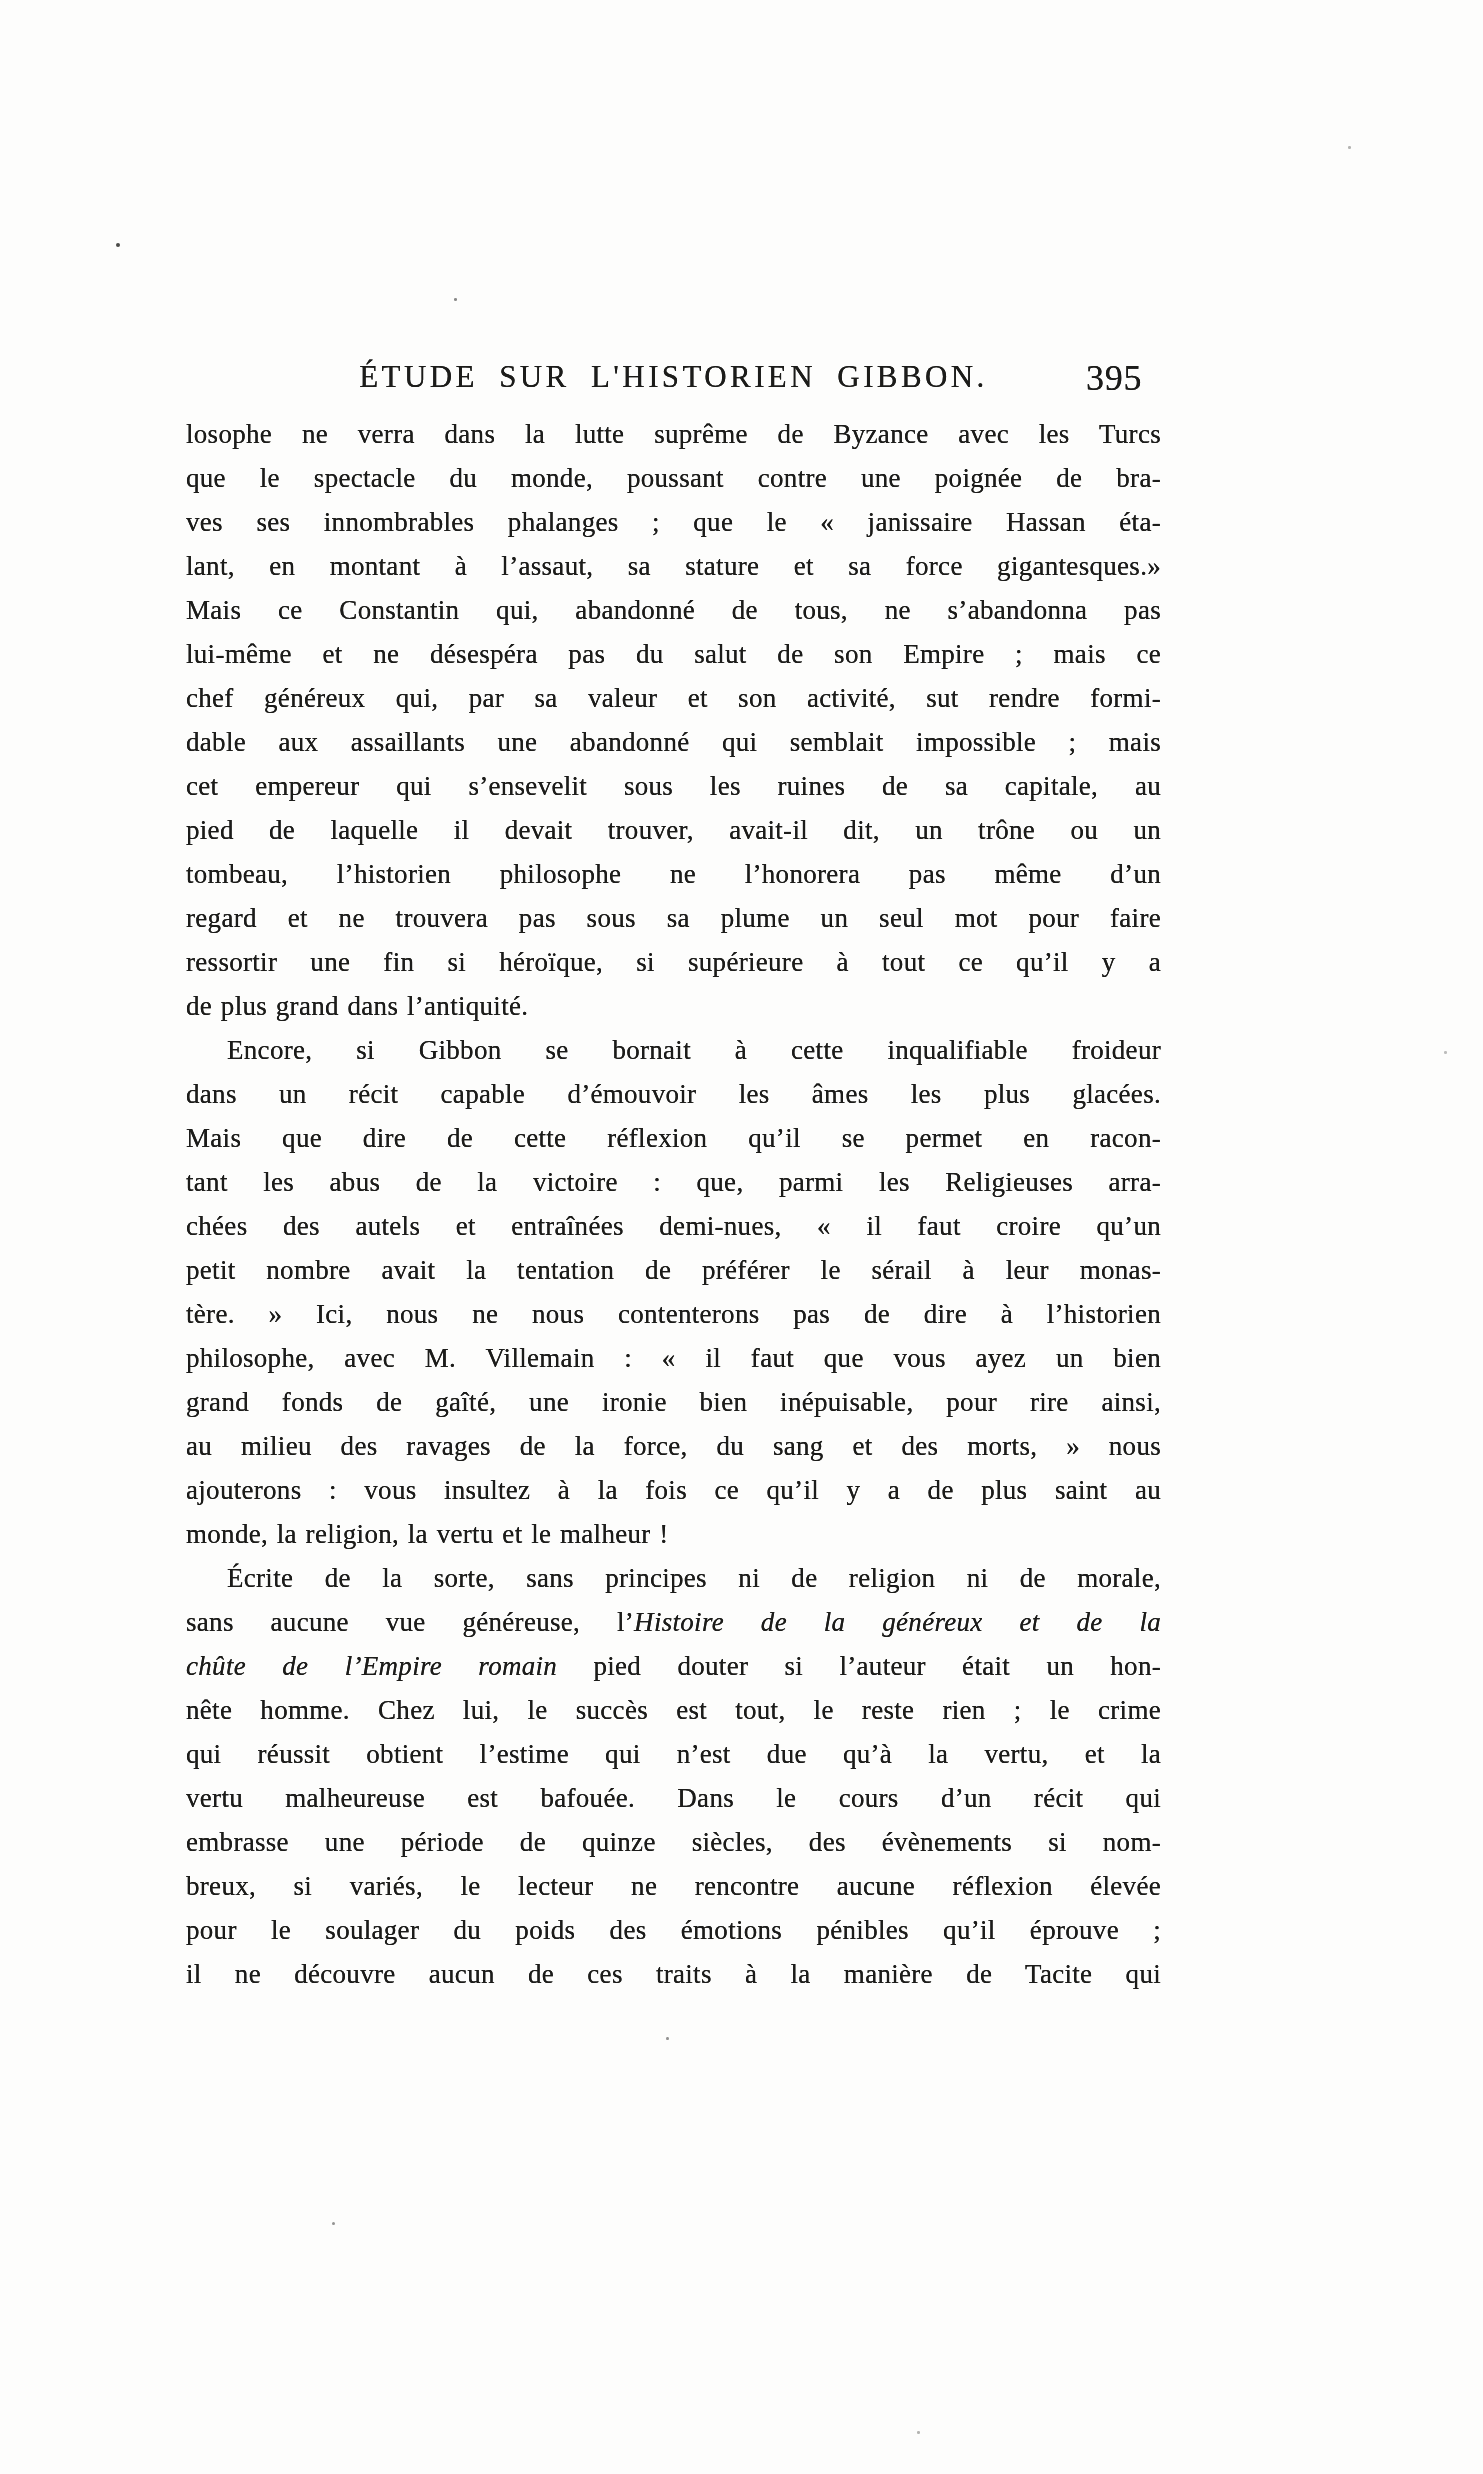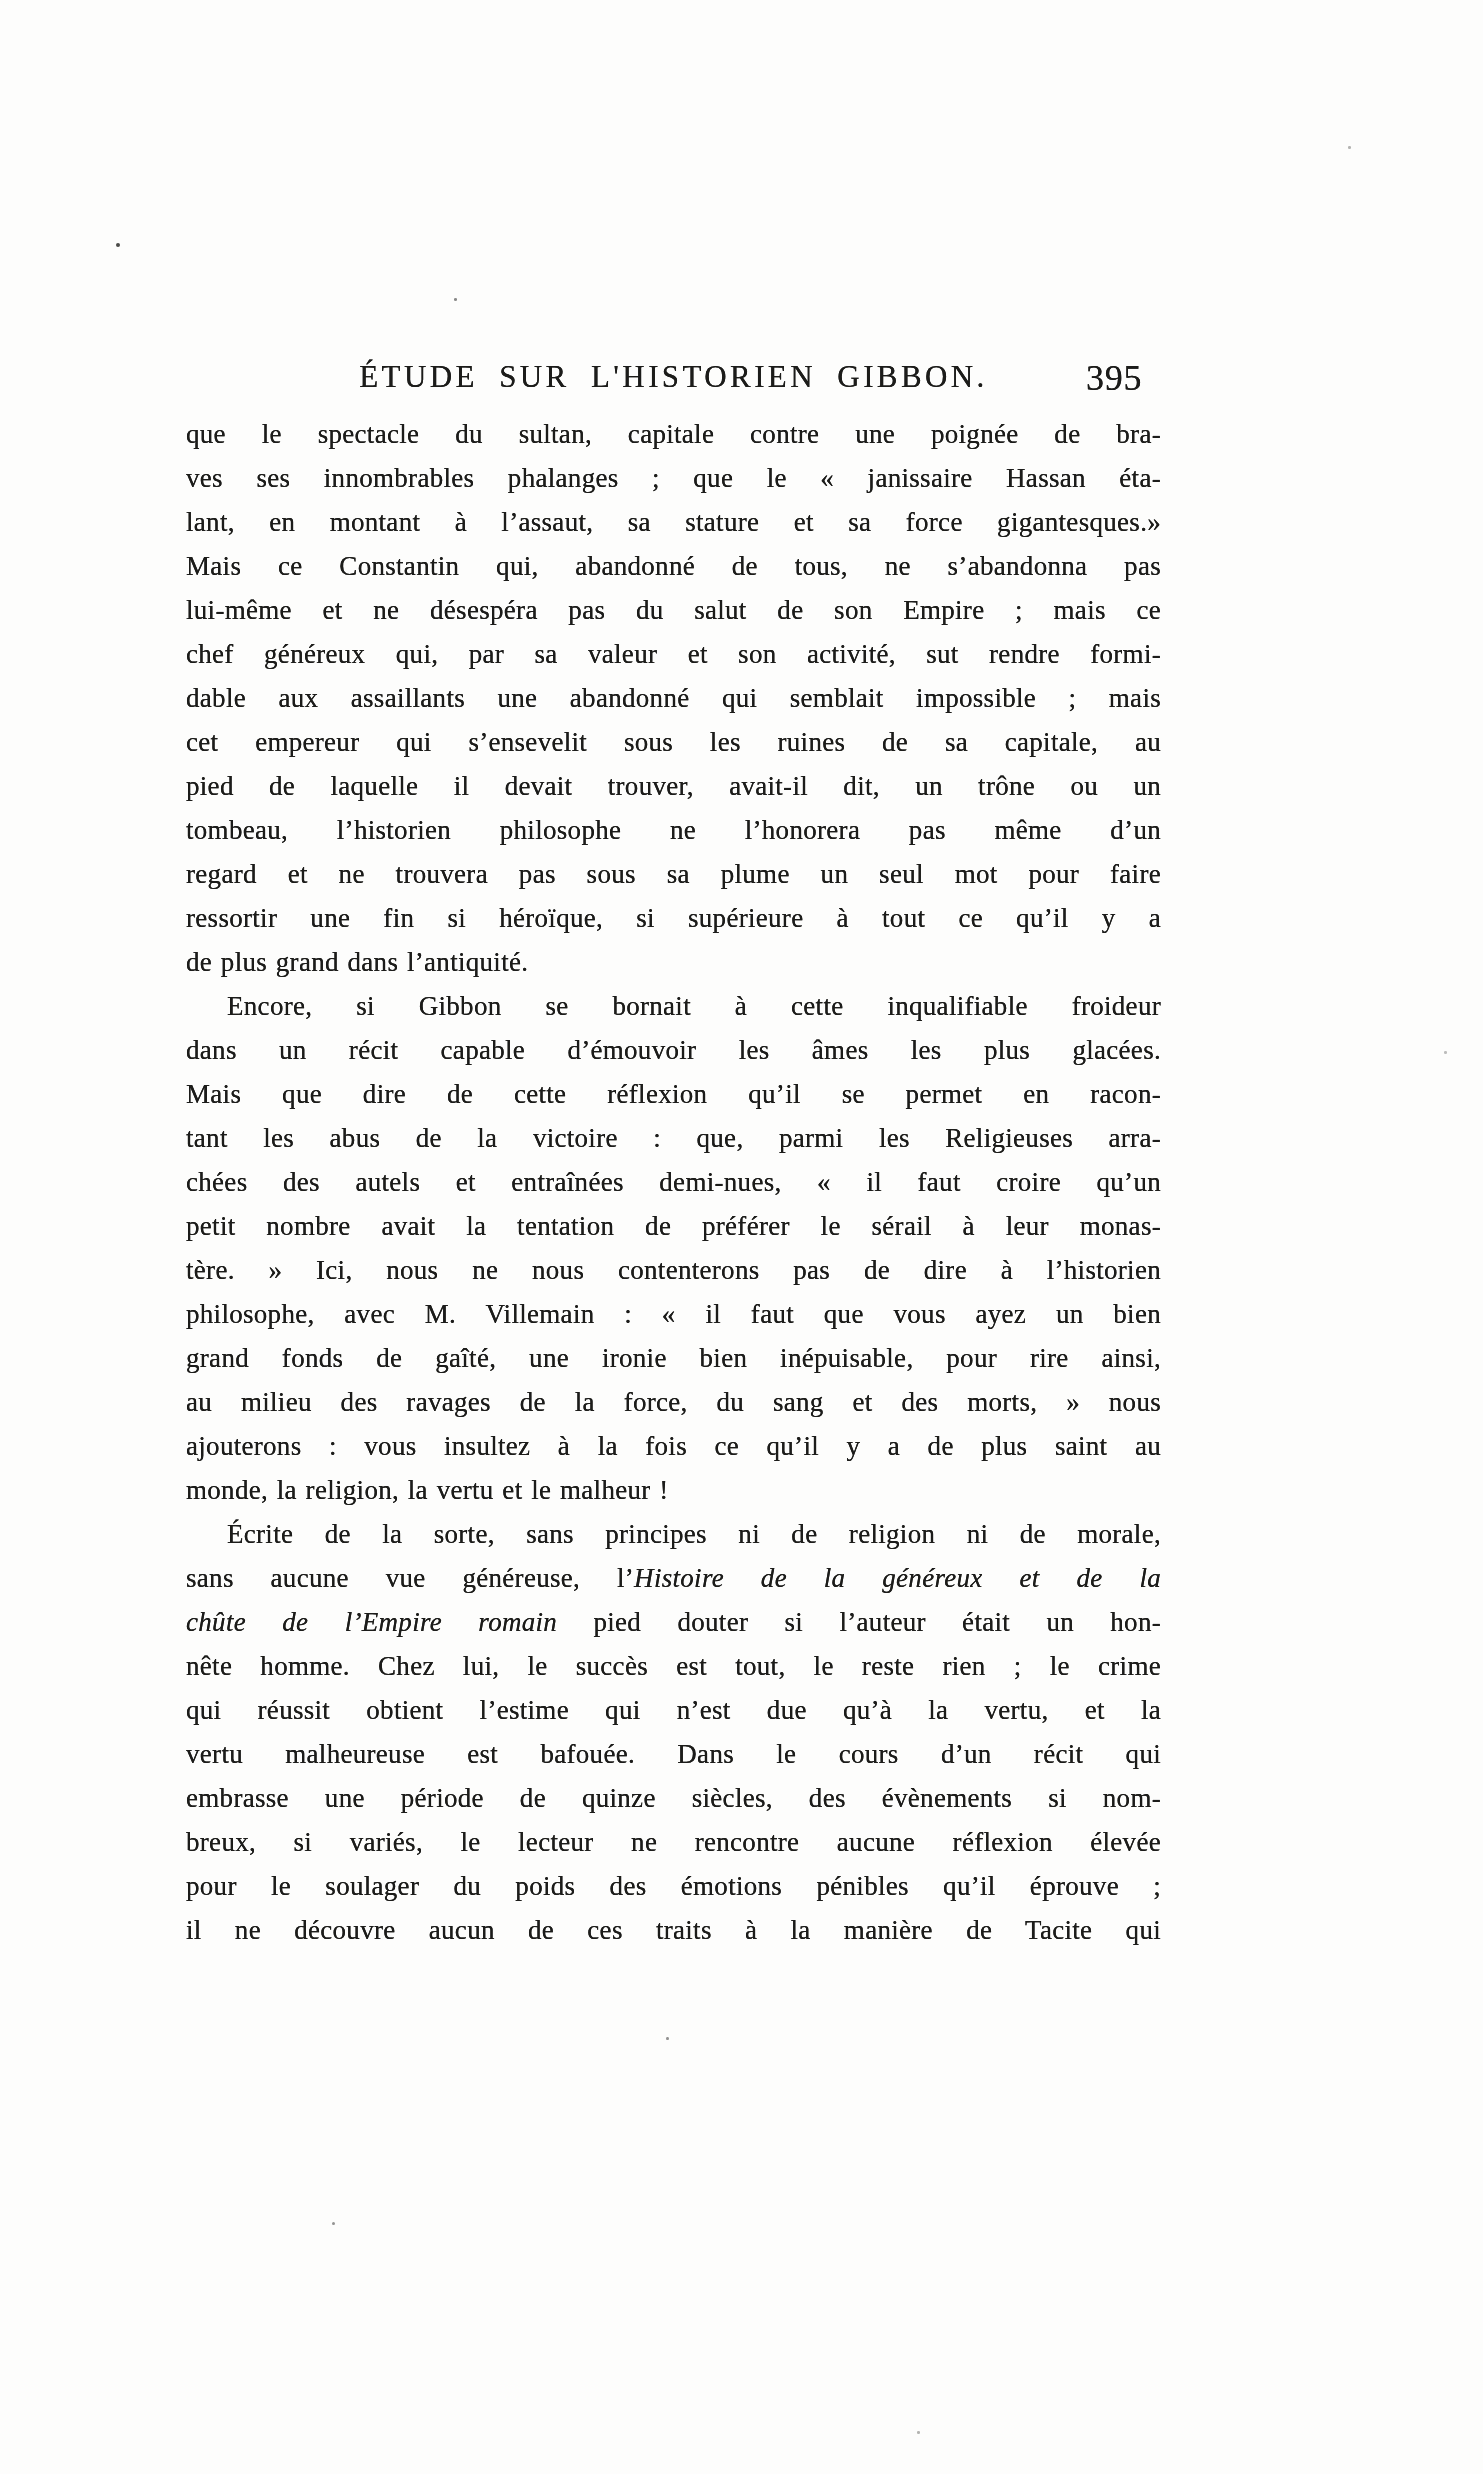--- a/index.html
+++ b/index.html
@@ -73,21 +73,22 @@
 
 <div class="page">
 
   <div class="running-header">
     <span class="header-title">ÉTUDE SUR L'HISTORIEN GIBBON.</span>
     <span class="page-number">395</span>
   </div>
 
   <div class="page-body">
       <div class="paragraph">
-        <div class="line"><span>que le spectacle du sultan, capitale contre une poignée de bra-</span></div>
+        <div class="line"><span>losophe ne verra dans la lutte suprême de Byzance avec les Turcs</span></div>
+        <div class="line"><span>que le spectacle du monde, poussant contre une poignée de bra-</span></div>
         <div class="line"><span>ves ses innombrables phalanges ; que le « janissaire Hassan éta-</span></div>
         <div class="line"><span>lant, en montant à l’assaut, sa stature et sa force gigantesques.»</span></div>
         <div class="line"><span>Mais ce Constantin qui, abandonné de tous, ne s’abandonna pas</span></div>
         <div class="line"><span>lui-même et ne désespéra pas du salut de son Empire ; mais ce</span></div>
         <div class="line"><span>chef généreux qui, par sa valeur et son activité, sut rendre formi-</span></div>
         <div class="line"><span>dable aux assaillants une abandonné qui semblait impossible ; mais</span></div>
         <div class="line"><span>cet empereur qui s’ensevelit sous les ruines de sa capitale, au</span></div>
         <div class="line"><span>pied de laquelle il devait trouver, avait-il dit, un trône ou un</span></div>
         <div class="line"><span>tombeau, l’historien philosophe ne l’honorera pas même d’un</span></div>
         <div class="line"><span>regard et ne trouvera pas sous sa plume un seul mot pour faire</span></div>

